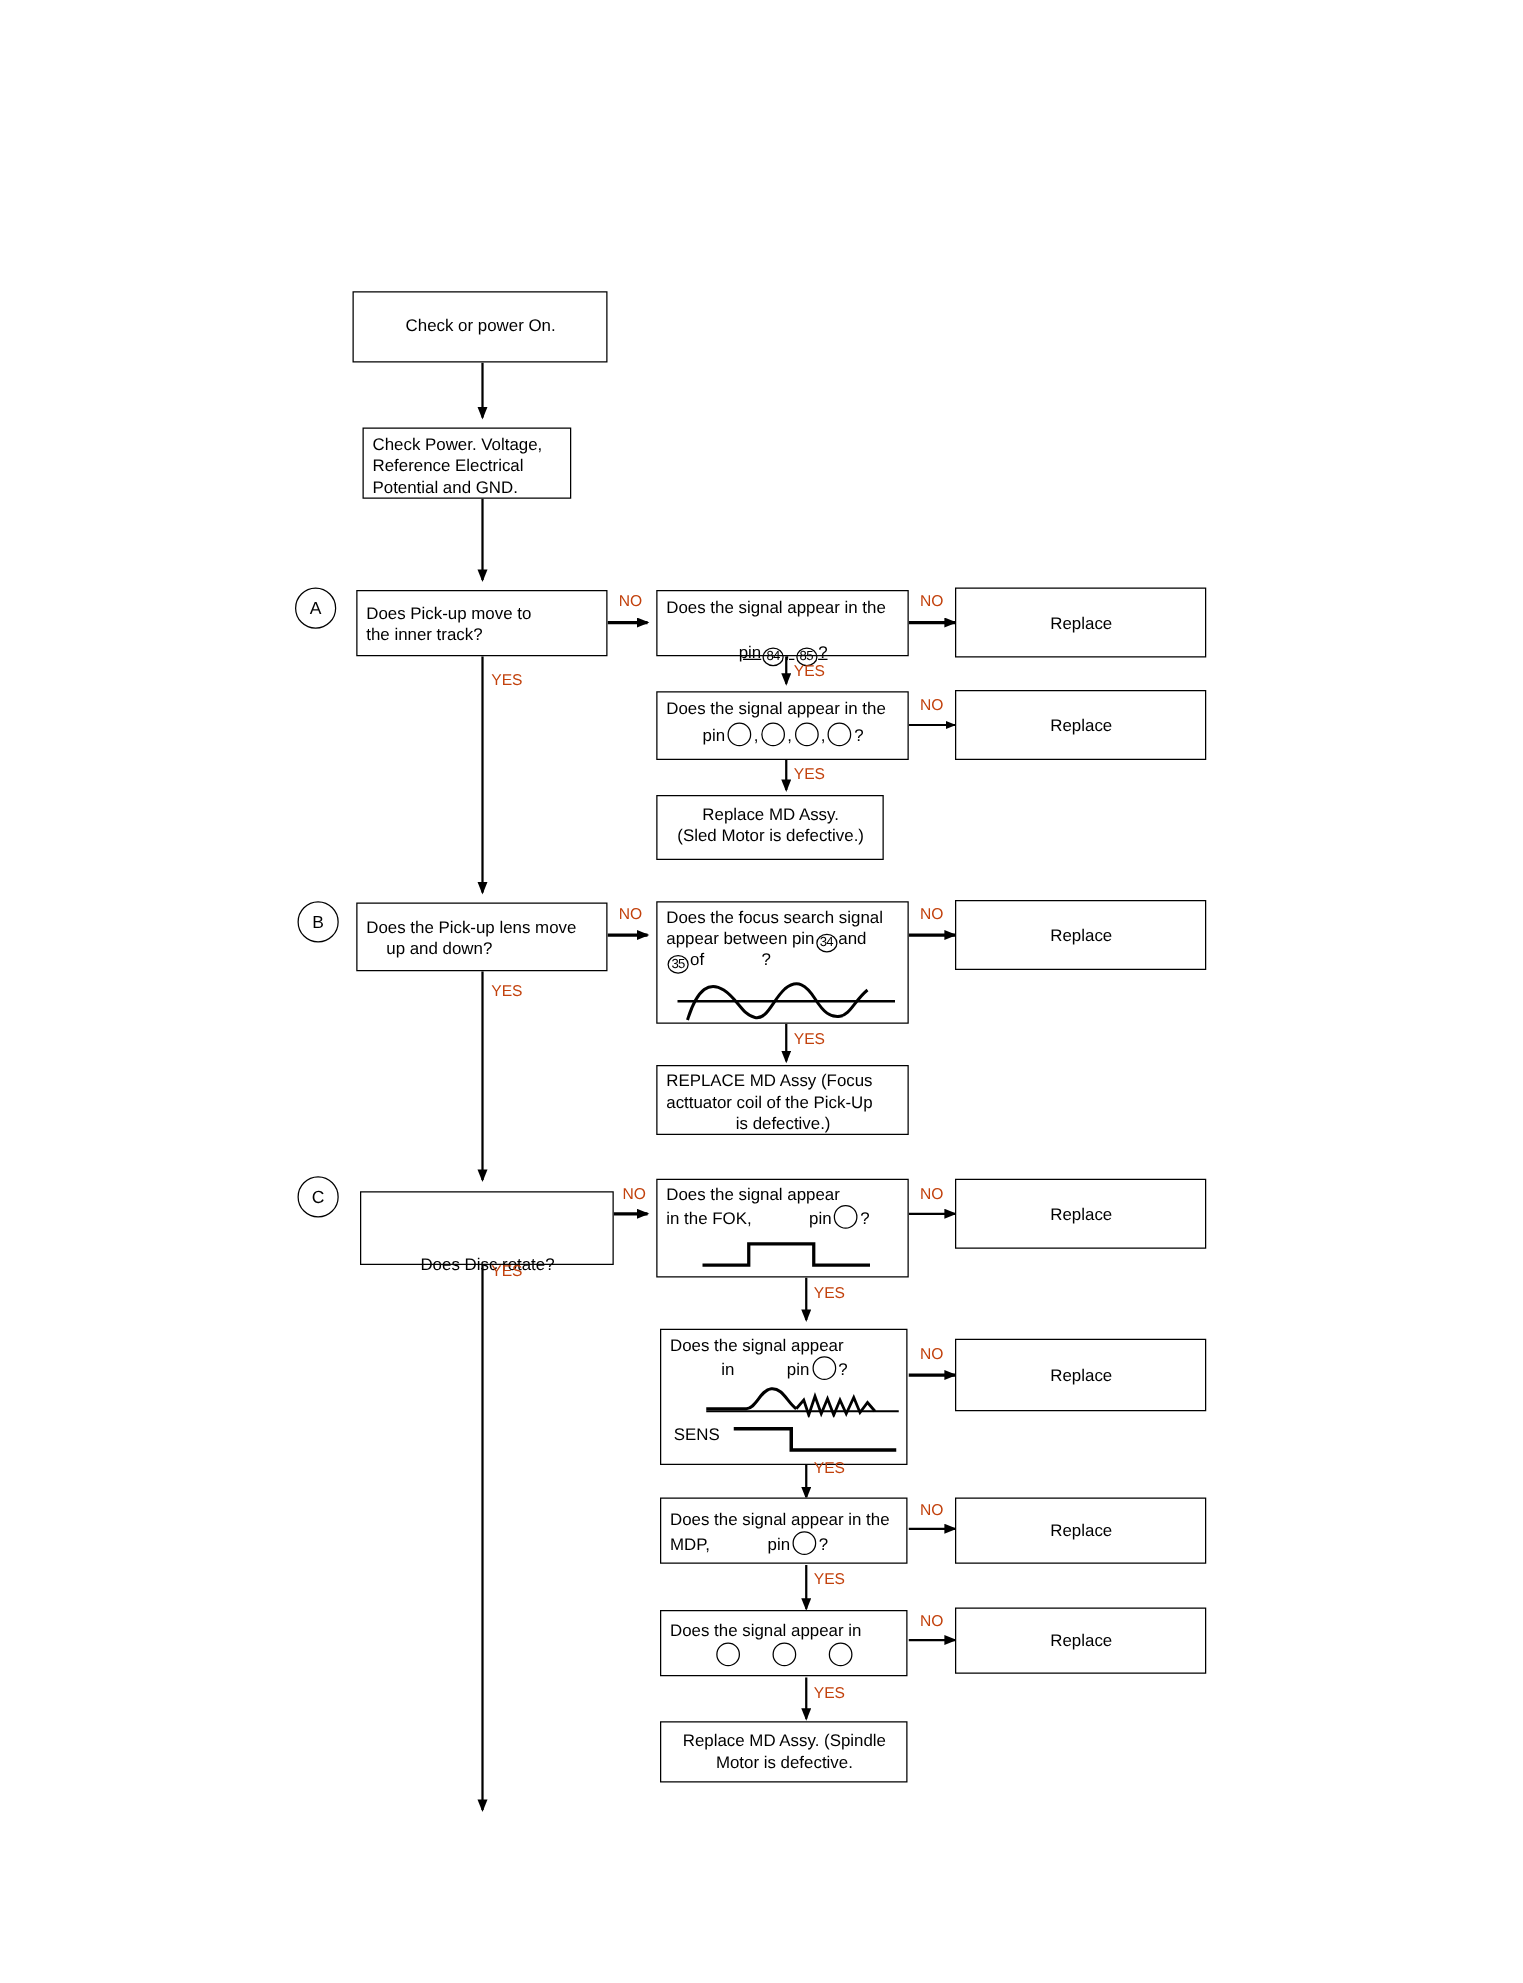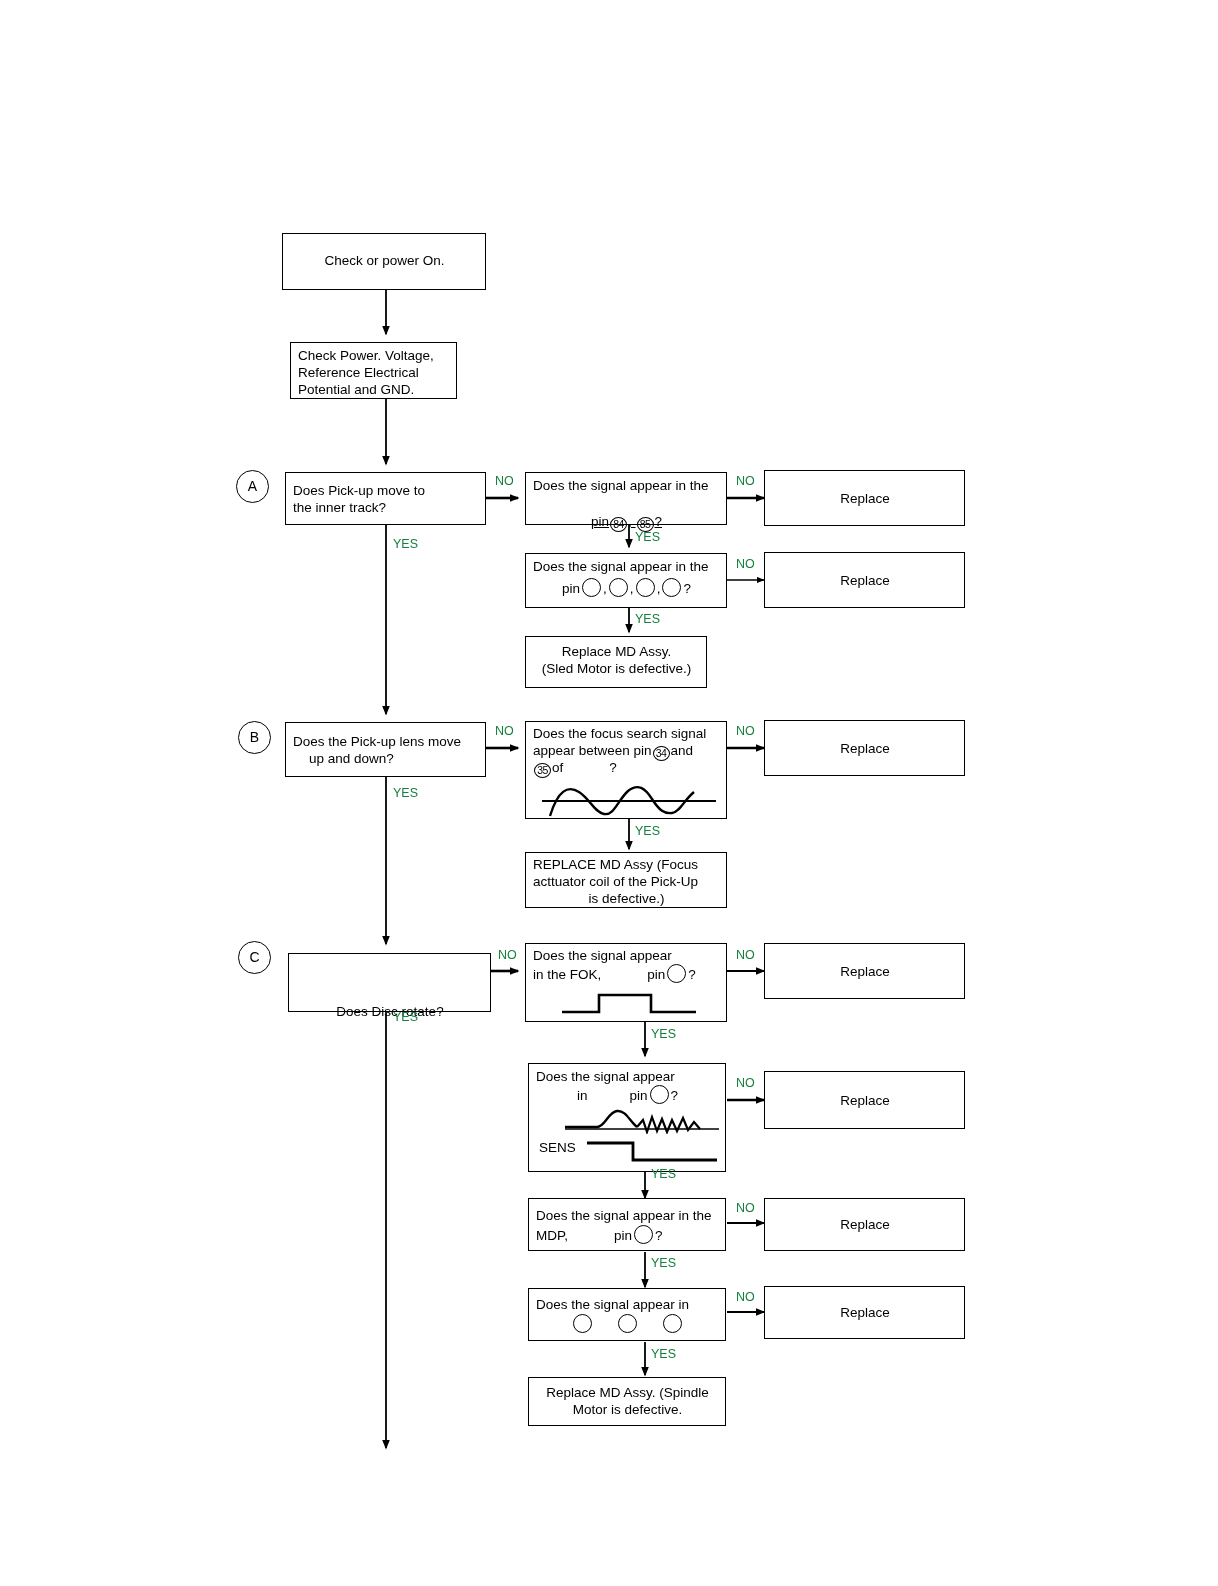--- a/index.html
+++ b/index.html
@@ -48,21 +48,21 @@
     border-radius: 50%;
     font-size: 14px;
     line-height: 30px;
     text-align: center;
     background: #fff;
   }
   .edge-label {
     position: absolute;
     font-size: 12.5px;
     line-height: 14px;
-    color: #15803d;
+    color: #c2410c;
     white-space: nowrap;
   }
   svg.lines {
     position: absolute;
     left: 0;
     top: 0;
     width: 1218px;
     height: 1586px;
     pointer-events: none;
   }

